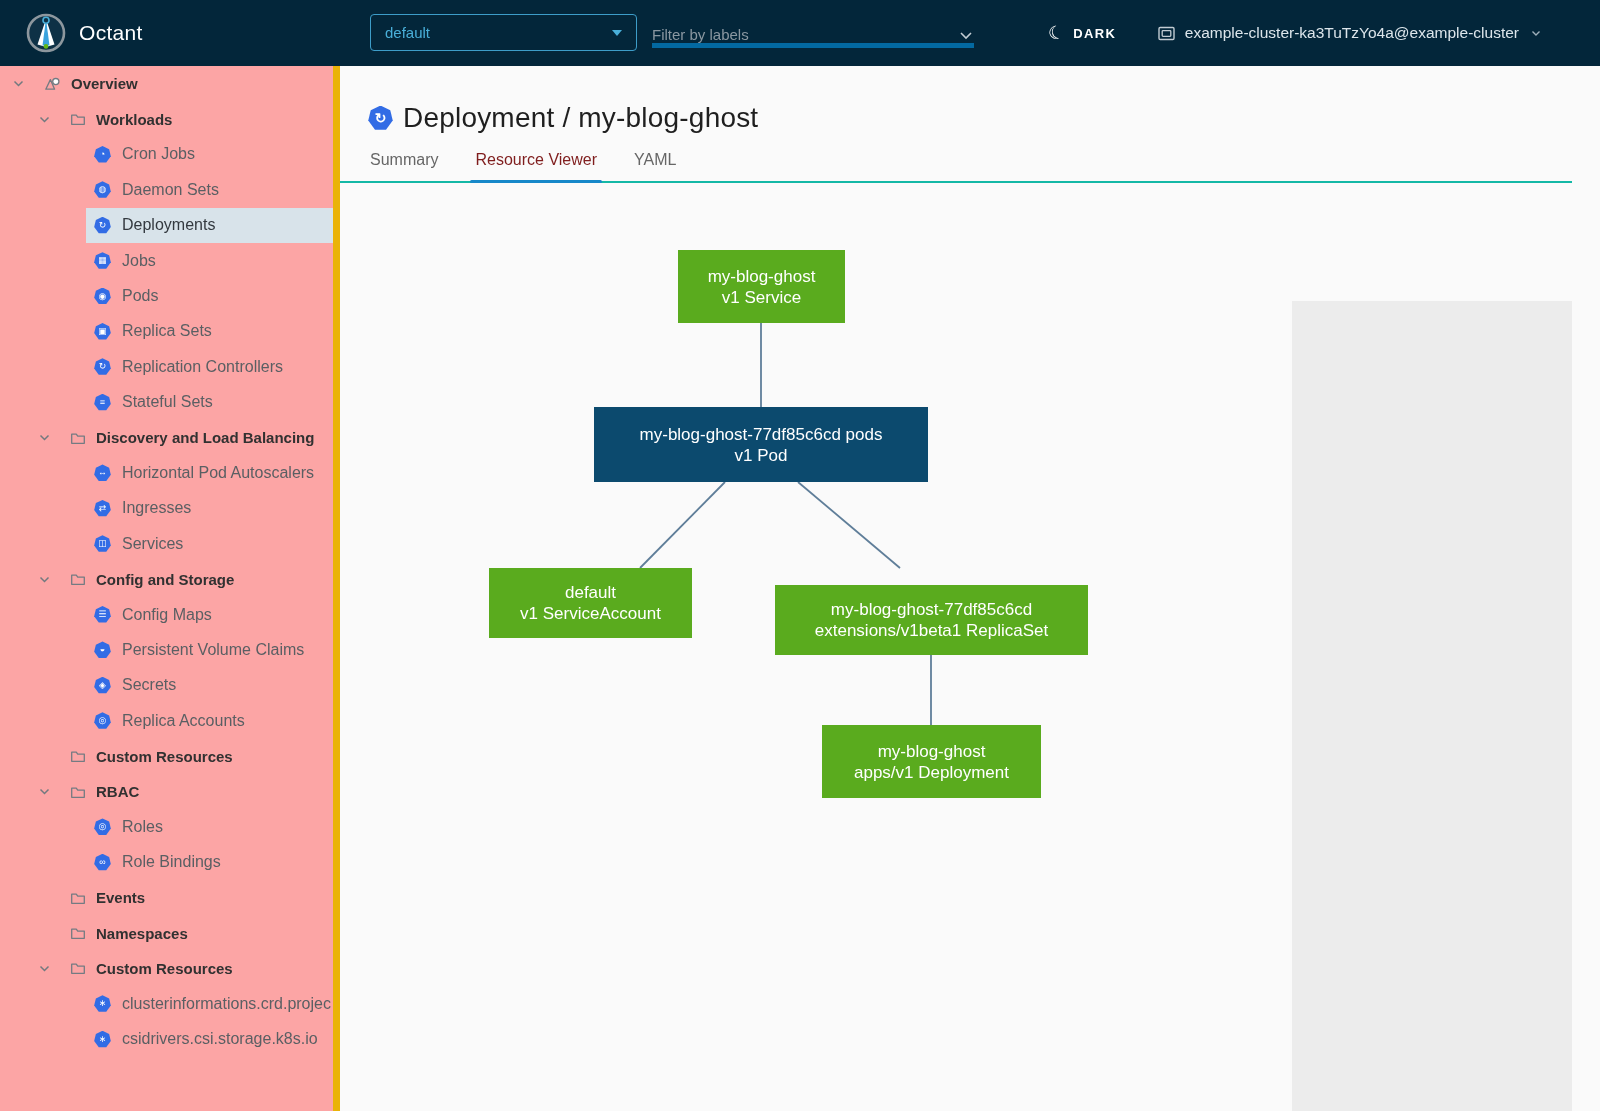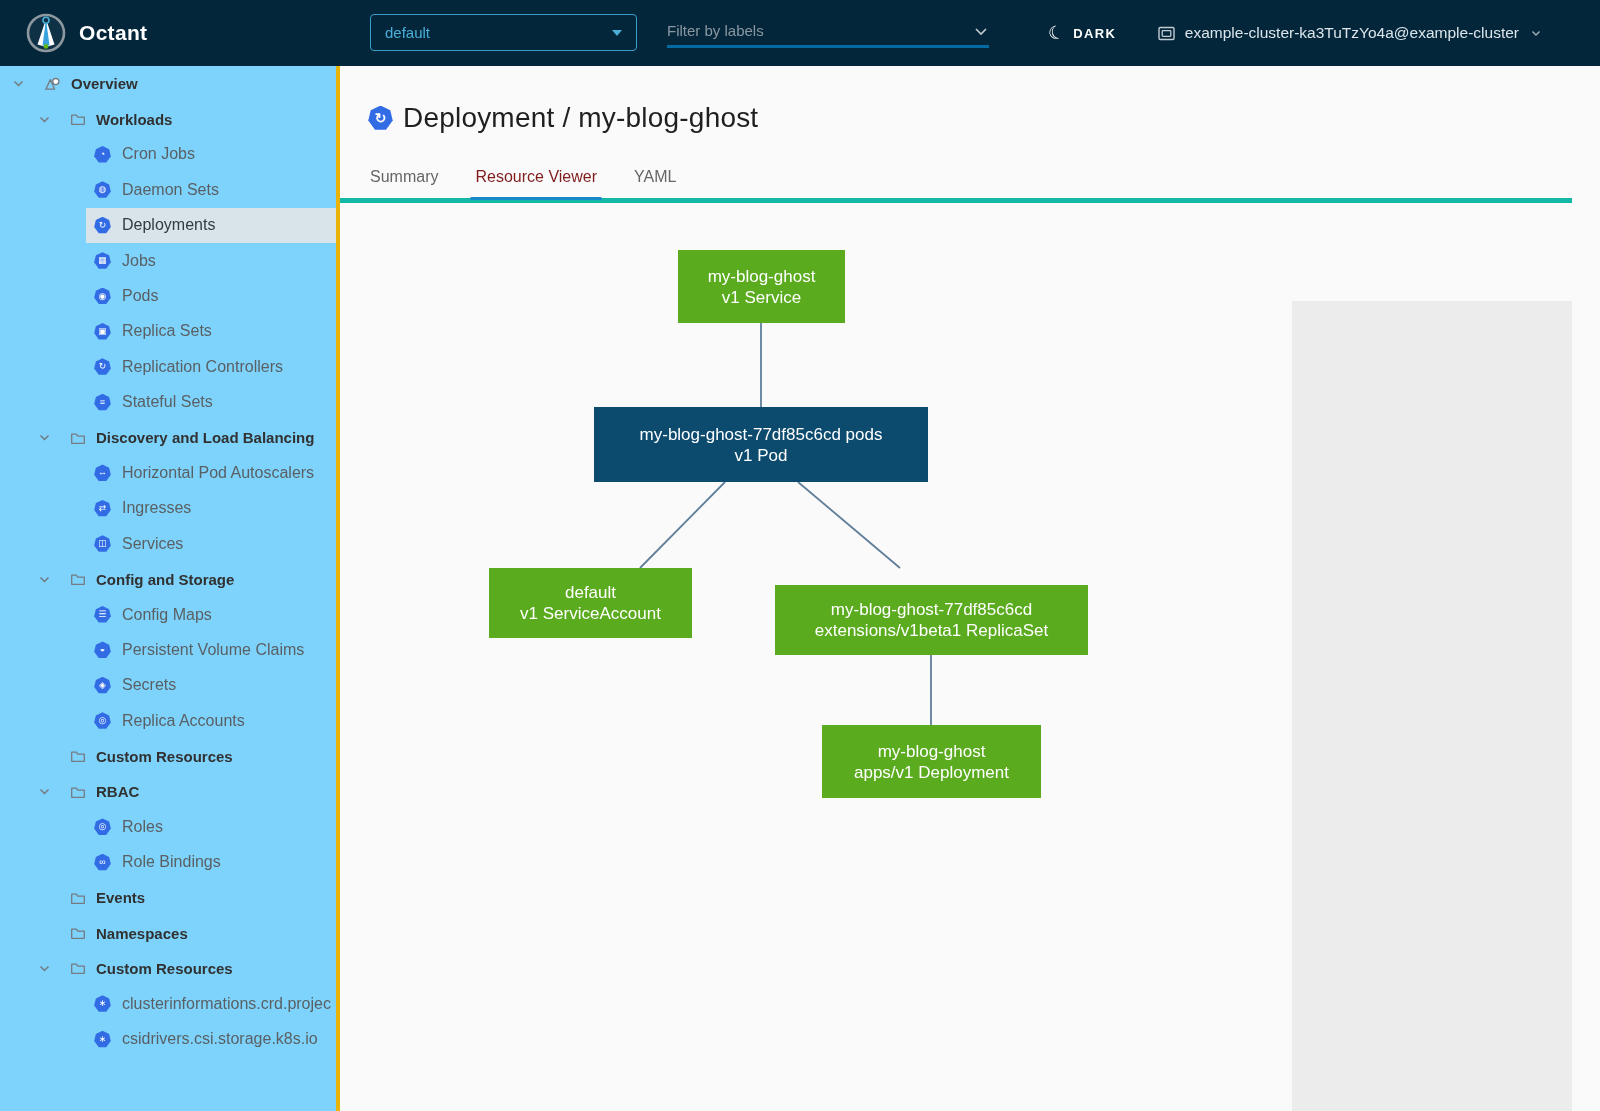--- a/index.html
+++ b/index.html
@@ -2,41 +2,41 @@
 <html><head>
 <meta charset="utf-8">
 <style>
   * { box-sizing: border-box; }
   html, body { margin:0; padding:0; width:1600px; height:1111px; overflow:hidden;
     font-family:"Liberation Sans", sans-serif; background:#fafafa; }
 
   
   .header { position:fixed; top:0; left:0; width:1600px; height:66px; background:#03263a; z-index:10; }
   .brand { position:absolute; left:26px; top:13px; display:flex; align-items:center; gap:13px; }
-  .brand-title { color:#ffffff; font-size:21px; letter-spacing:.3px;font-weight:bold; }
+  .brand-title { color:#ffffff; font-size:21px; letter-spacing:.3px; }
   .ns-select { position:absolute; left:370px; top:14px; width:267px; height:37px;
     border:1px solid #3d9dc9; border-radius:4px; color:#49afd9; font-size:15px;
     display:flex; align-items:center; padding:0 14px; cursor:pointer; }
   .ns-caret { margin-left:auto; width:0; height:0; border-left:5px solid transparent;
     border-right:5px solid transparent; border-top:6px solid #49afd9; }
-  .filter { position:absolute; left:667px; top:16px; width:322px; height:32px;
-    border-bottom:3px solid #0369a1; display:flex; align-items:center; cursor:text; }
+  .filter { position:absolute; left:652px; top:16px; width:322px; height:32px;
+    border-bottom:5px solid #0369a1; display:flex; align-items:flex-end; cursor:text; }
   .filter-ph { color:#8a97a1; font-size:15px; }
   .filter-chev { margin-left:auto; color:#c2ccd3; display:flex; }
   .dark-toggle { position:absolute; left:1048px; top:0; height:66px; display:flex;
     align-items:center; gap:9px; color:#ffffff; cursor:pointer; }
   .moon { font-size:18px; line-height:1; transform:rotate(-12deg); }
   .dark-label { font-size:13px; font-weight:bold; letter-spacing:1.4px; }
   .cluster-sel { position:absolute; right:58px; top:0; height:66px; display:flex;
     align-items:center; gap:9px; color:#dce5eb; font-size:15.5px; cursor:pointer; }
   .cluster-chev { color:#9fb0bb; display:flex; margin-left:2px; }
 
   
   .sidebar { position:fixed; top:66px; left:0; width:340px; height:1045px;
-    background:#7dd3fc; border-right:4px solid #eab308; overflow:hidden; z-index:5; }
+    background:#fca5a5; border-right:7px solid #eab308; overflow:hidden; z-index:5; }
   .row { height:35.4px; display:flex; align-items:center; cursor:pointer; white-space:nowrap; }
   .row.gap { margin-top:20px; }
   .row.sel { background:linear-gradient(to right, transparent 86px, #d8e3ea 86px); }
   .row .caret { width:14px; display:flex; color:#72797f; flex:none; }
   .row .caret.empty { visibility:hidden; }
   .lvl0 { padding-left:12px; }
   .lvl1 { padding-left:38px; }
   .secicon { margin-left:18px; flex:none; display:flex; color:#747b82; }
   .seclabel { margin-left:10px; font-size:15px; font-weight:bold; color:#313131; }
   .leaf { padding-left:94px; }
@@ -46,22 +46,22 @@
   .leaflabel { margin-left:11px; font-size:16px; color:#5a5f63; }
   .row.sel .leaflabel { color:#33393f; }
 
   
   .main { position:fixed; left:340px; top:66px; width:1260px; height:1045px; background:#fafafa; }
   .titlebar { padding:36px 0 0 28px; display:flex; align-items:center; gap:10px; }
   .hep-lg { width:25px; height:25px; background:#326ce5;
     clip-path:polygon(50% 0,89% 19%,99% 60%,72% 97%,28% 97%,1% 60%,11% 19%);
     display:flex; align-items:center; justify-content:center; color:#fff; font-size:14px; font-weight:bold; }
   .page-title { font-size:28px; color:#1f1f1f; letter-spacing:.2px; }
-  .tabbar { margin-top:30px; width:1232px; padding-left:28px; display:flex; gap:33px;
-    border-bottom:5px solid #14b8a6; }
+  .tabbar { margin-top:13px; width:1232px; padding-left:28px; display:flex; gap:33px;
+    border-bottom:2px solid #14b8a6; }
   .tab { position:relative; font-size:16px; color:#666666; padding:4px 2px 12px; cursor:pointer; }
   .tab.active { color:#7f1d1d; }
   .tab.active::after { content:""; position:absolute; left:-3px; right:-3px; bottom:-2px;
     height:3px; background:#1788c9; border-radius:2px; }
 
   .canvas { position:absolute; left:0; top:117px; width:1260px; height:928px; }
   .detail-panel { position:absolute; left:952px; top:118px; width:280px; height:927px; background:#ececec; }
   .edges { position:absolute; left:0; top:0; }
   .node { position:absolute; color:#ffffff; display:flex; flex-direction:column;
     align-items:center; justify-content:center; text-align:center;

